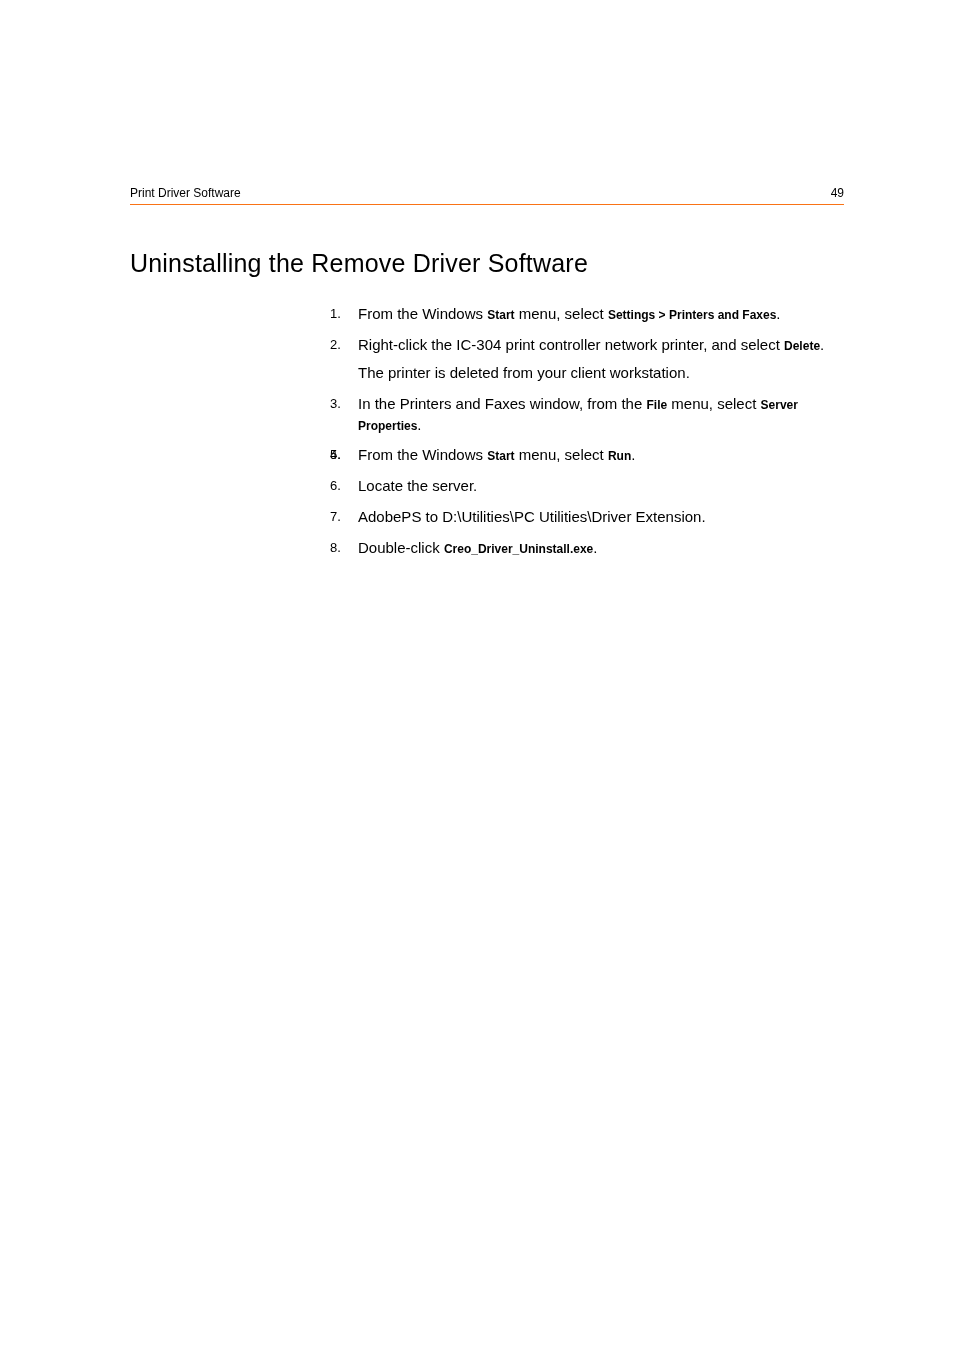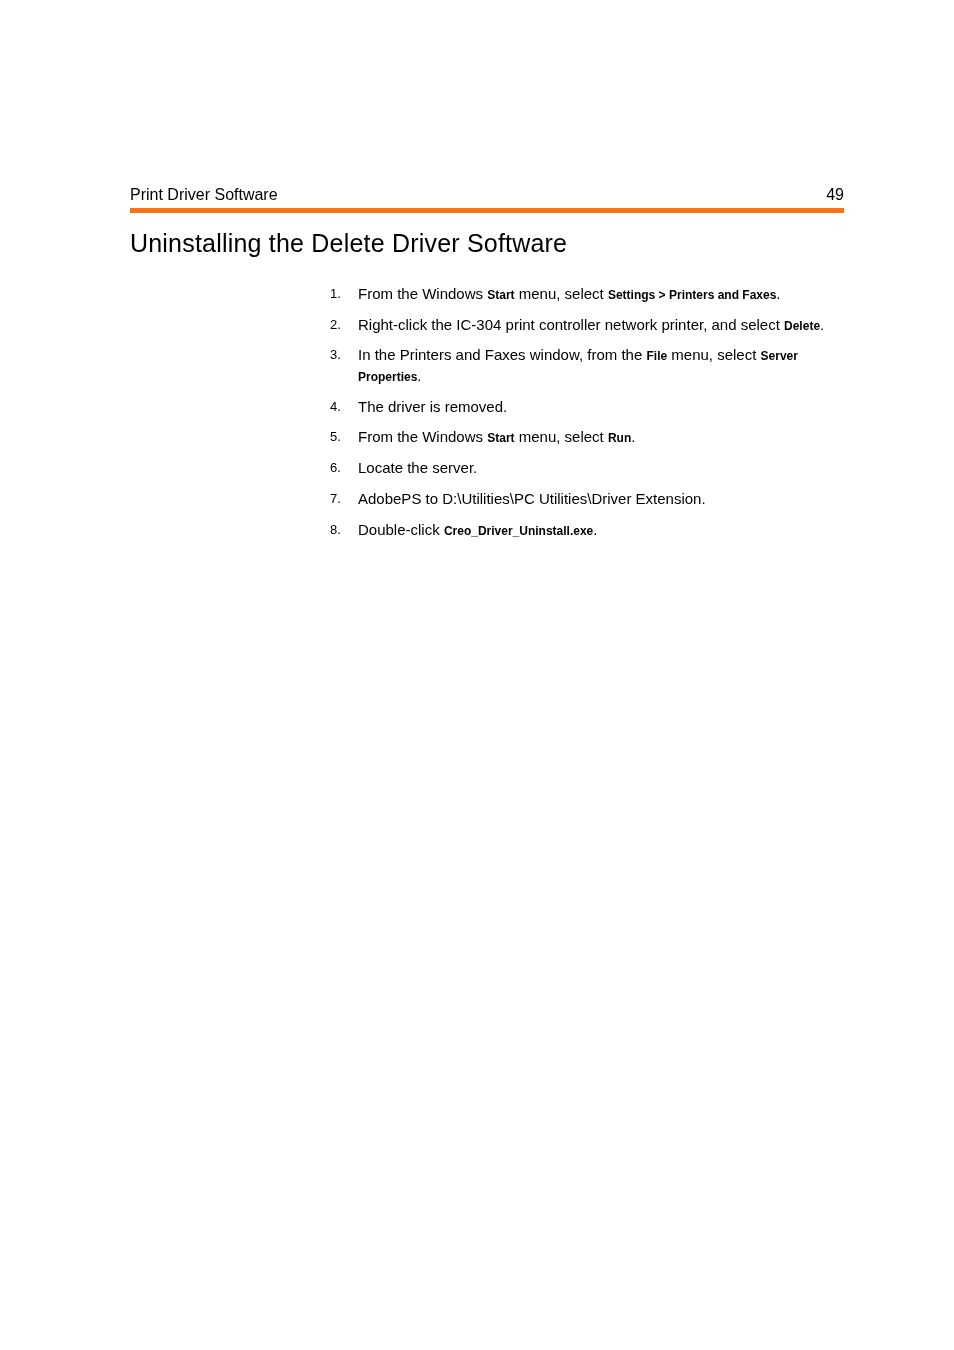--- a/index.html
+++ b/index.html
@@ -13,25 +13,25 @@
     box-sizing: border-box;
     position: relative;
   }
   .page {
     padding: 186px 110px 0 130px;
   }
   .running-head {
     display: flex;
     justify-content: space-between;
     align-items: baseline;
-    font-size: 16px;
+    font-size: 12px;
     color: #000;
-    border-bottom: 5px solid #f97316;
+    border-bottom: 1px solid #f97316;
     padding-bottom: 4px;
-    margin-bottom: 16px;
+    margin-bottom: 44px;
   }
   h1.section-title {
     font-size: 25px;
     font-weight: 400;
     margin: 0 0 26px 0;
     letter-spacing: 0.2px;
   }
   .content {
     margin-left: 200px;
   }
@@ -72,47 +72,47 @@
 </head>
 <body>
 
 <div class="page">
 
   <div class="running-head">
     <span>Print Driver Software</span>
     <span>49</span>
   </div>
 
-  <h1 class="section-title">Uninstalling the Delete Driver Software</h1>
+  <h1 class="section-title">Uninstalling the Remove Driver Software</h1>
 
   <div class="content">
 
 
     <ol class="steps">
 
       <li>
         <div class="step-body">
           <span>From the Windows </span><span class="b">Start</span><span> menu, select </span><span class="b">Settings &gt; Printers and Faxes</span><span>.</span>
         </div>
       </li>
 
       <li>
         <div class="step-body">
           <span>Right-click the IC-304 print controller network printer, and select </span><span class="b">Delete</span><span>.</span>
         </div>
+        <div class="step-result">The printer is deleted from your client workstation.</div>
       </li>
 
       <li>
         <div class="step-body">
           <span>In the Printers and Faxes window, from the </span><span class="b">File</span><span> menu, select </span><span class="b">Server Properties</span><span>.</span>
         </div>
       </li>
 
       <li>
-        <div class="step-result">The driver is removed.</div>
       </li>
 
       <li>
         <div class="step-body">
           <span>From the Windows </span><span class="b">Start</span><span> menu, select </span><span class="b">Run</span><span>.</span>
         </div>
       </li>
 
       <li>
         <div class="step-body">

